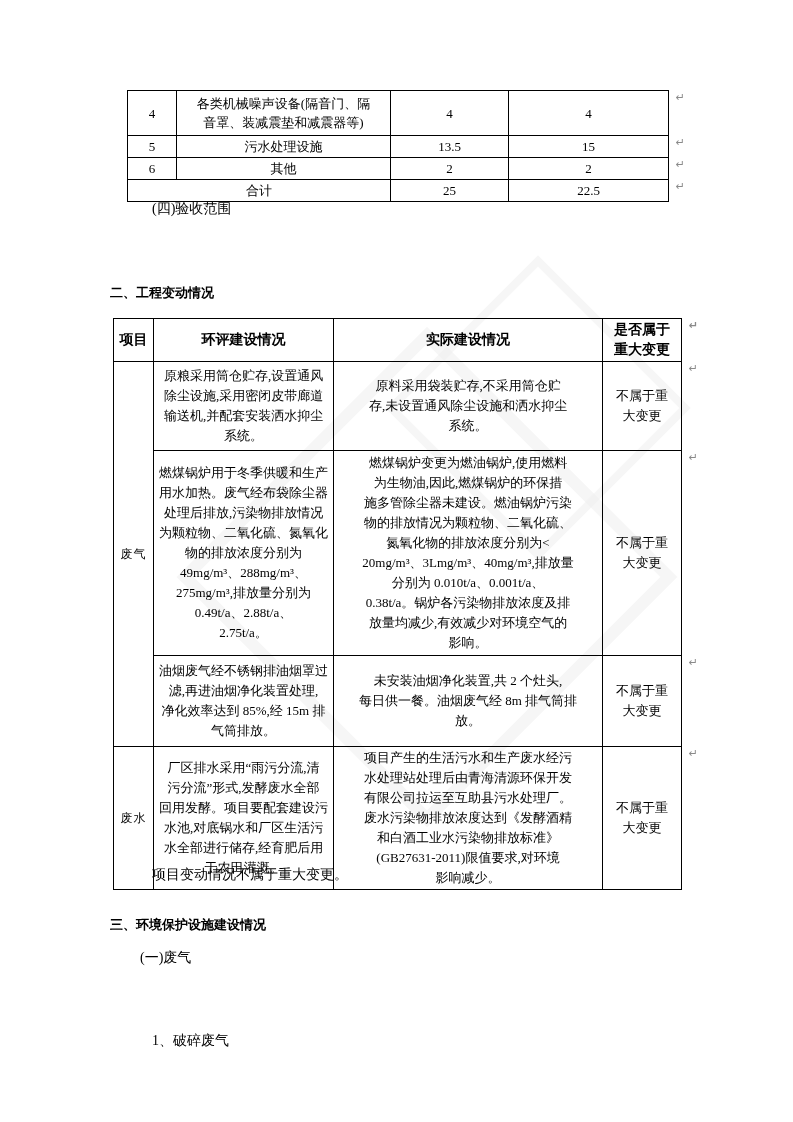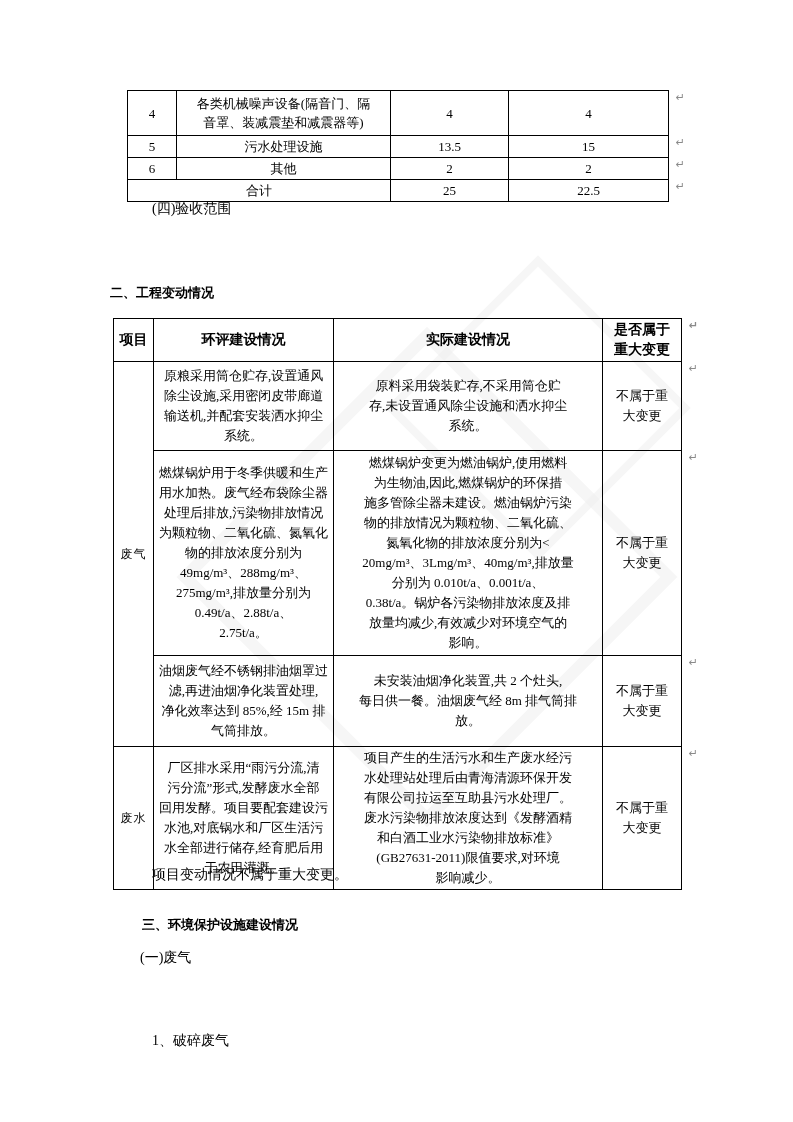--- a/index.html
+++ b/index.html
@@ -177,17 +177,17 @@
 (GB27631-2011)限值要求,对环境
 影响减少。</td>
       <td><span>不属于重
 大变更</span><span class="pmark">↵</span></td>
     </tr>
   </tbody>
     </table>
 
   <div class="t" style="left:152px;top:864px;">项目变动情况不属于重大变更。</div>
 
-  <div class="t bold" style="left:110px;top:914px;margin-left:32px;">三、环境保护设施建设情况</div>
+  <div class="t bold" style="left:110px;top:914px;">三、环境保护设施建设情况</div>
   <div class="t" style="left:140px;top:947px;">(一)废气</div>
   <div class="t" style="left:152px;top:1030px;">1、破碎废气</div>
 
 </div>
 
 </body></html>

